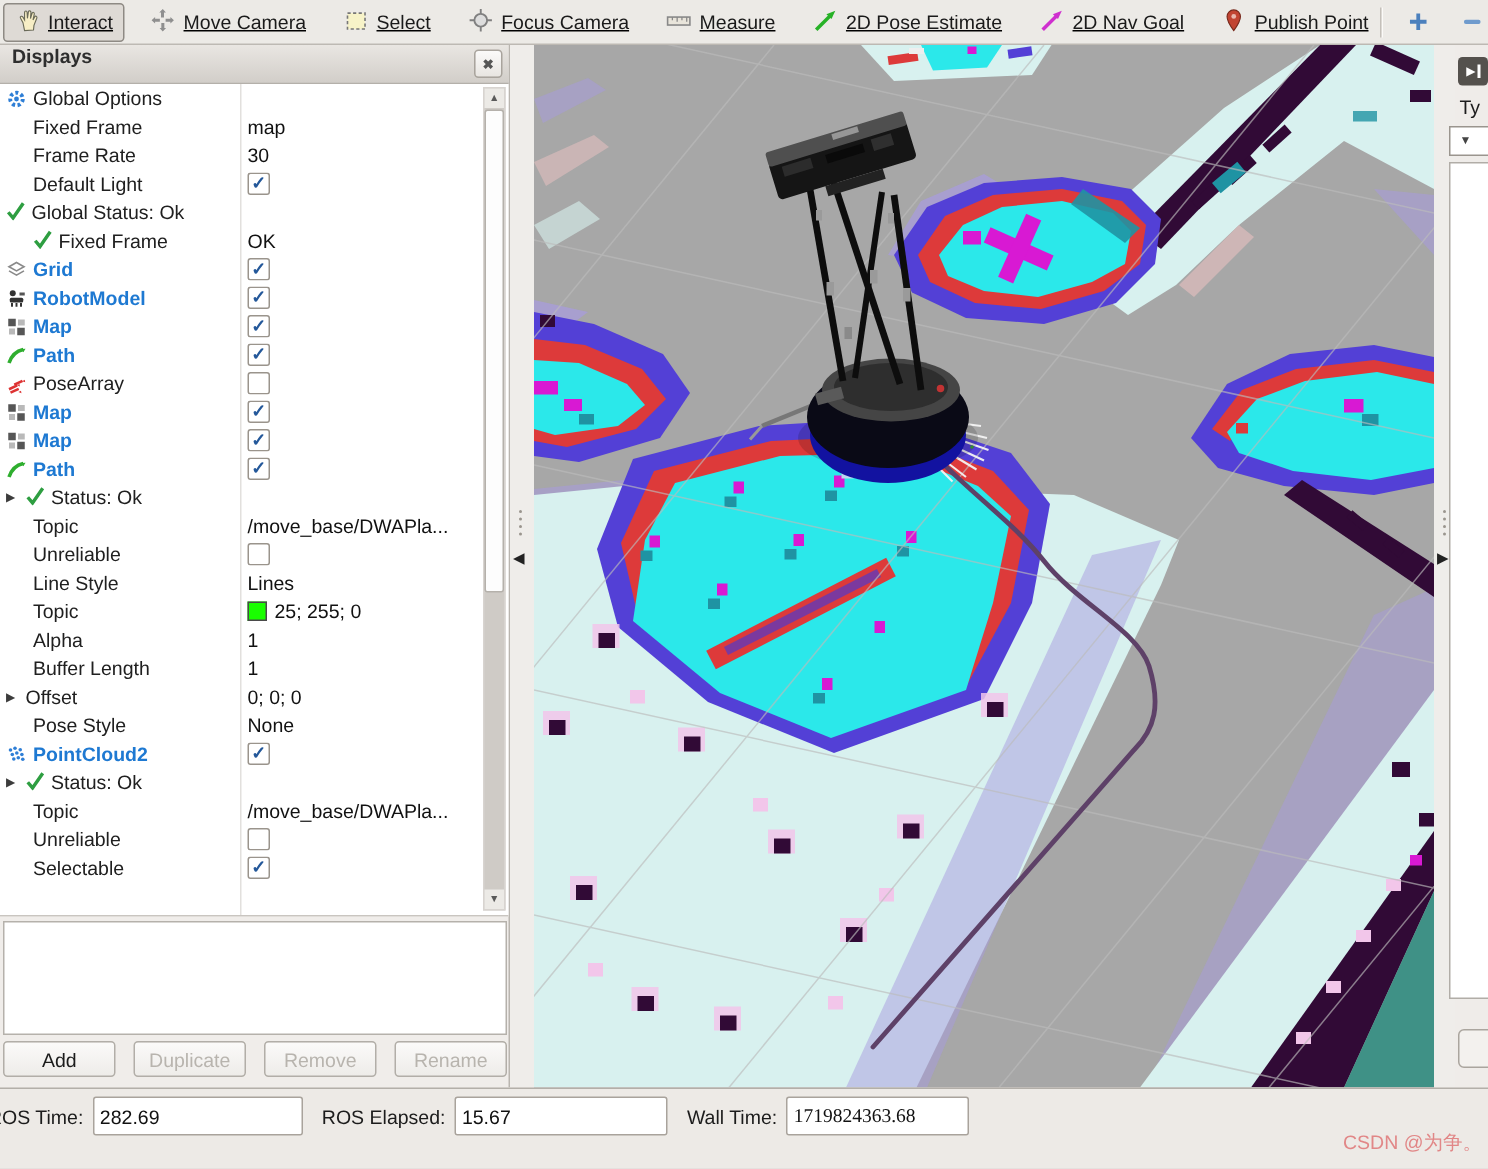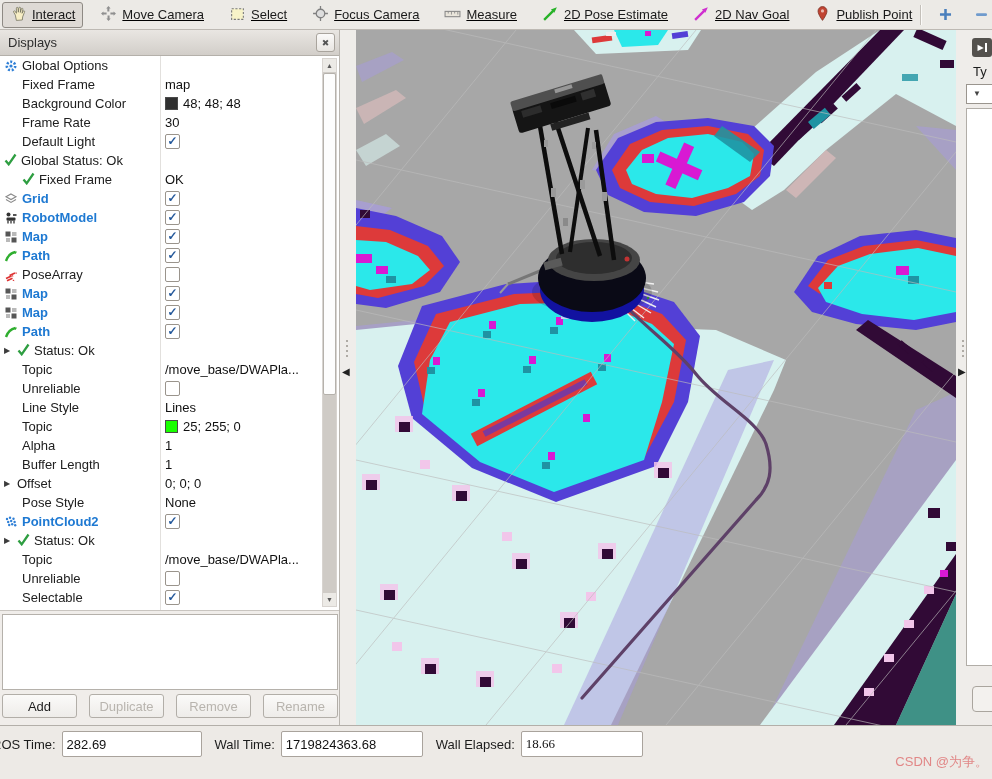--- a/index.html
+++ b/index.html
@@ -8,21 +8,21 @@
   #toolbar { position:absolute; left:0; top:0; width:992px; height:30px; background:#eceae6; border-bottom:1px solid #bdb9b3; display:flex; align-items:center; padding:0 2px;text-decoration:underline; }
   .tb-left { display:flex; align-items:center; gap:9px; }
   .tb-item { display:flex; align-items:center; gap:5px; font-size:13px; color:#1a1a1a; padding:3px 7px; border:1px solid transparent; border-radius:3px; height:26px; white-space:nowrap; cursor:default; }
   .tb-item.selected { background:#dedad5; border-color:#8e8a84; }
   .tb-item svg { width:17px; height:17px; flex:none; }
   .tb-right { margin-left:auto; display:flex; align-items:center; gap:12px; padding-right:38px; }
   .tb-sep { width:1px; height:20px; background:#c4c0ba; box-shadow:1px 0 0 #fbfaf8; }
   .tb-tool { position:relative; width:24px; height:24px; display:flex; align-items:center; justify-content:center; }
   
   #displays-panel { position:absolute; left:0; top:30px; width:340px; height:695px; background:#f0edea; border-right:1px solid #b9b5af; }
-  .panel-header { position:relative; height:26px; background:linear-gradient(#e9e6e2,#d2cec9); border-bottom:1px solid #b4b0aa; display:flex; align-items:center; padding:0 8px; font-size:13px; color:#2e2e2e; }
+  .panel-header { position:relative; height:26px; background:linear-gradient(#e9e6e2,#d2cec9); border-bottom:1px solid #b4b0aa; display:flex; align-items:flex-start; padding:0 8px; font-size:13px; color:#2e2e2e;font-weight:bold; }
   .panel-close { position:absolute; right:4px; top:3px; width:19px; height:19px; border:1px solid #a9a49d; border-radius:3px; background:linear-gradient(#fbfaf9,#e8e5e1); font-size:9px; color:#555; display:flex; align-items:center; justify-content:center; }
   #tree { position:absolute; left:0; top:26px; width:339px; height:555px; background:#fff; border-bottom:1px solid #c9c5c0; overflow:hidden; }
   #tree .colsep { position:absolute; left:160px; top:0; bottom:0; width:1px; background:#e2e0dd; }
   .trow { position:relative; height:19px; display:flex; align-items:center; font-size:13px; color:#202020; }
   .trow .lcell { width:160px; flex:none; display:flex; align-items:center; padding-left:4px; overflow:hidden; white-space:nowrap; }
   .trow .vcell { flex:1; display:flex; align-items:center; padding-left:5px; overflow:hidden; white-space:nowrap; color:#111; }
   .trow .exp { width:13px; flex:none; font-size:8px; color:#3c3c3c; }
   .trow .sp { width:18px; flex:none; }
   .trow .ticon { width:18px; flex:none; display:flex; align-items:center; }
   .trow .ticon svg { width:14px; height:14px; }
@@ -170,30 +170,20 @@
             <span class="sp"></span>
             <span>Fixed Frame</span>
           </div>
           <div class="vcell">
             <span>map</span>
           </div>
         </div>
         <div class="trow">
           <div class="lcell">
             <span class="sp"></span>
-            <span>Background Color</span>
-          </div>
-          <div class="vcell">
-            <span class="sw" style="background: rgb(48, 48, 48);"></span>
-            <span>48; 48; 48</span>
-          </div>
-        </div>
-        <div class="trow">
-          <div class="lcell">
-            <span class="sp"></span>
             <span>Frame Rate</span>
           </div>
           <div class="vcell">
             <span>30</span>
           </div>
         </div>
         <div class="trow">
           <div class="lcell">
             <span class="sp"></span>
             <span>Default Light</span>
@@ -760,22 +750,22 @@
   <div id="views-bottom-btn"></div>
 </div>
 
 <div id="time-panel">
   <div id="time-fields">
       <div class="tfield">
         <label>ROS Time:</label>
         <input value="282.69" style="">
       </div>
       <div class="tfield">
+        <label>ROS Elapsed:</label>
+        <input value="15.67" style="">
+      </div>
+      <div class="tfield">
         <label>Wall Time:</label>
         <input value="1719824363.68" style="">
-      </div>
-      <div class="tfield">
-        <label>Wall Elapsed:</label>
-        <input value="18.66" style="">
       </div>
     </div>
   <div id="watermark">CSDN @为争。</div>
 </div>
 
 </body></html>

